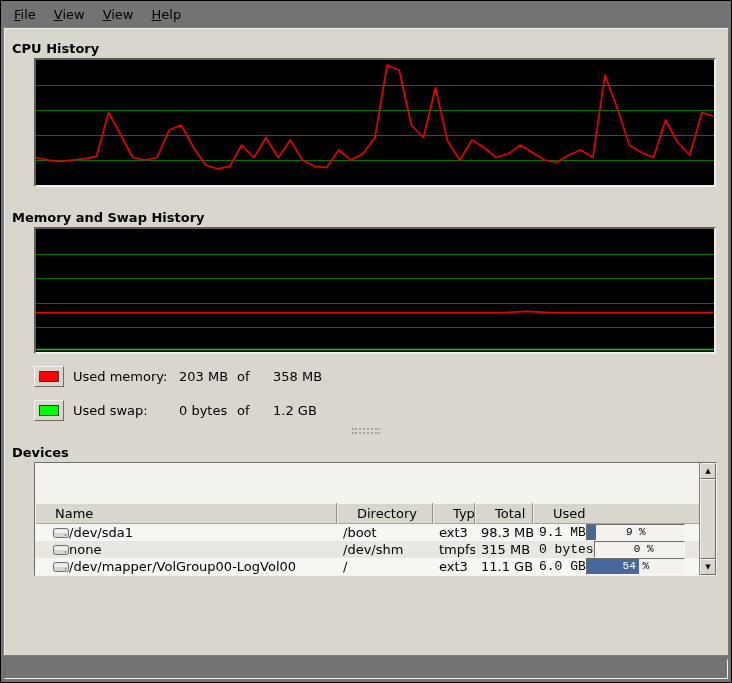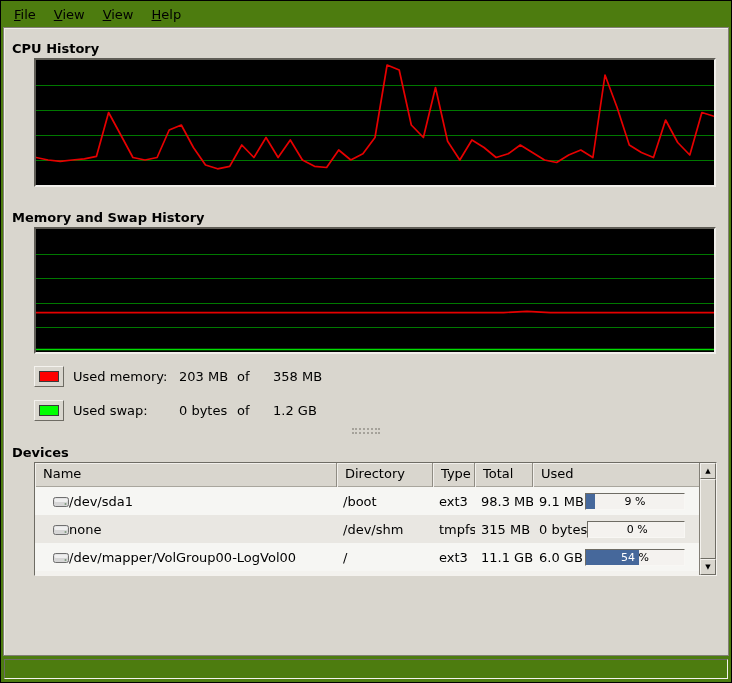--- a/index.html
+++ b/index.html
@@ -1,19 +1,19 @@
 <!DOCTYPE html>
 <html><head>
 <meta charset="utf-8">
 <style>
   * { margin:0; padding:0; box-sizing:border-box; }
   html,body { background:#bfbdb8; }
   body { font-family:"DejaVu Sans","Liberation Sans",sans-serif; font-size:13px; color:#000; }
 
-  .window { width:732px; height:683px; border:1px solid #000; background:#4d7c0f;
+  .window { width:732px; height:683px; border:1px solid #000; background:#737373;
             display:flex; flex-direction:column; overflow:hidden; }
 
   
   .menubar { height:26px; display:flex; align-items:center; padding-left:4px; flex:0 0 auto; }
   .menu-item { display:inline-block; padding:3px 9px; cursor:default; }
   .menu-item::first-letter { text-decoration:underline; }
 
   
   .tabstrip { display:flex; align-items:flex-end; height:28px; padding-left:3px; position:relative; z-index:2; flex:0 0 auto; }
   .tab { padding:3px 9px 4px; background:#c9c6bf; border:1px solid #827f76; border-bottom:none;
@@ -48,29 +48,29 @@
   
   .pane-handle { height:9px; margin-top:5px; display:flex; flex-direction:column;
                  align-items:center; justify-content:center; gap:2px; }
   .pane-handle span { display:block; width:28px; border-top:2px dotted #a5a29a; }
 
   
   .devices-table { margin:2px 0 0 30px; width:683px; height:114px; border:1px solid;
                    border-color:#6e6c64 #f4f2ee #f4f2ee #6e6c64; display:flex; background:#f3f2ee; }
   .table-main { flex:1 1 auto; display:flex; flex-direction:column; overflow:hidden; }
   .thead { display:grid; grid-template-columns:302px 96px 42px 58px 1fr; flex:0 0 24px; }
-  .th { background:#d9d6ce; padding:3px 6px 3px 8px; border-right:1px solid #8f8c83;
-        box-shadow:inset 1px 1px 0 #f2f0ec, inset 0 -1px 0 #a9a69d; white-space:nowrap; overflow:hidden; }
+  .th { background:#d9d6ce; padding:3px 6px 3px 20px; border-right:1px solid #8f8c83;
+        box-shadow:inset 1px 1px 0 #f2f0ec, inset 0 -1px 0 #a9a69d; white-space:nowrap; overflow:hidden;margin-top:40px; }
   .th:last-child { border-right:none; }
   .trow { display:grid; grid-template-columns:302px 96px 42px 58px 1fr; height:28px; align-items:center; }
   .trow.odd { background:#f6f6f3; }
   .trow.even { background:#e9e7e2; }
   .td { padding:0 6px; white-space:nowrap; overflow:hidden; }
   .td.name { display:flex; align-items:center; padding-left:18px; }
-  .td.used { display:flex; align-items:center; }
+  .td.used { display:flex; align-items:center;font-family:Liberation Mono, monospace; }
 
   .drive-icon { width:16px; height:13px; flex:0 0 auto; }
 
   .pbar { position:relative; width:100px; height:17px; margin-left:auto; margin-right:8px;
           background:#f4f2ef; border:1px solid; border-color:#6e6c64 #f8f7f4 #f8f7f4 #6e6c64; }
   .pbar-fill { position:absolute; top:0; left:0; bottom:0; overflow:hidden; background:#46689b; }
   .pbar-text { position:absolute; top:0; left:0; width:98px; height:15px; line-height:15px;
                text-align:center; font-size:11px; }
   .pbar-text.dark { color:#000; }
   .pbar-text.light { color:#fff; }

